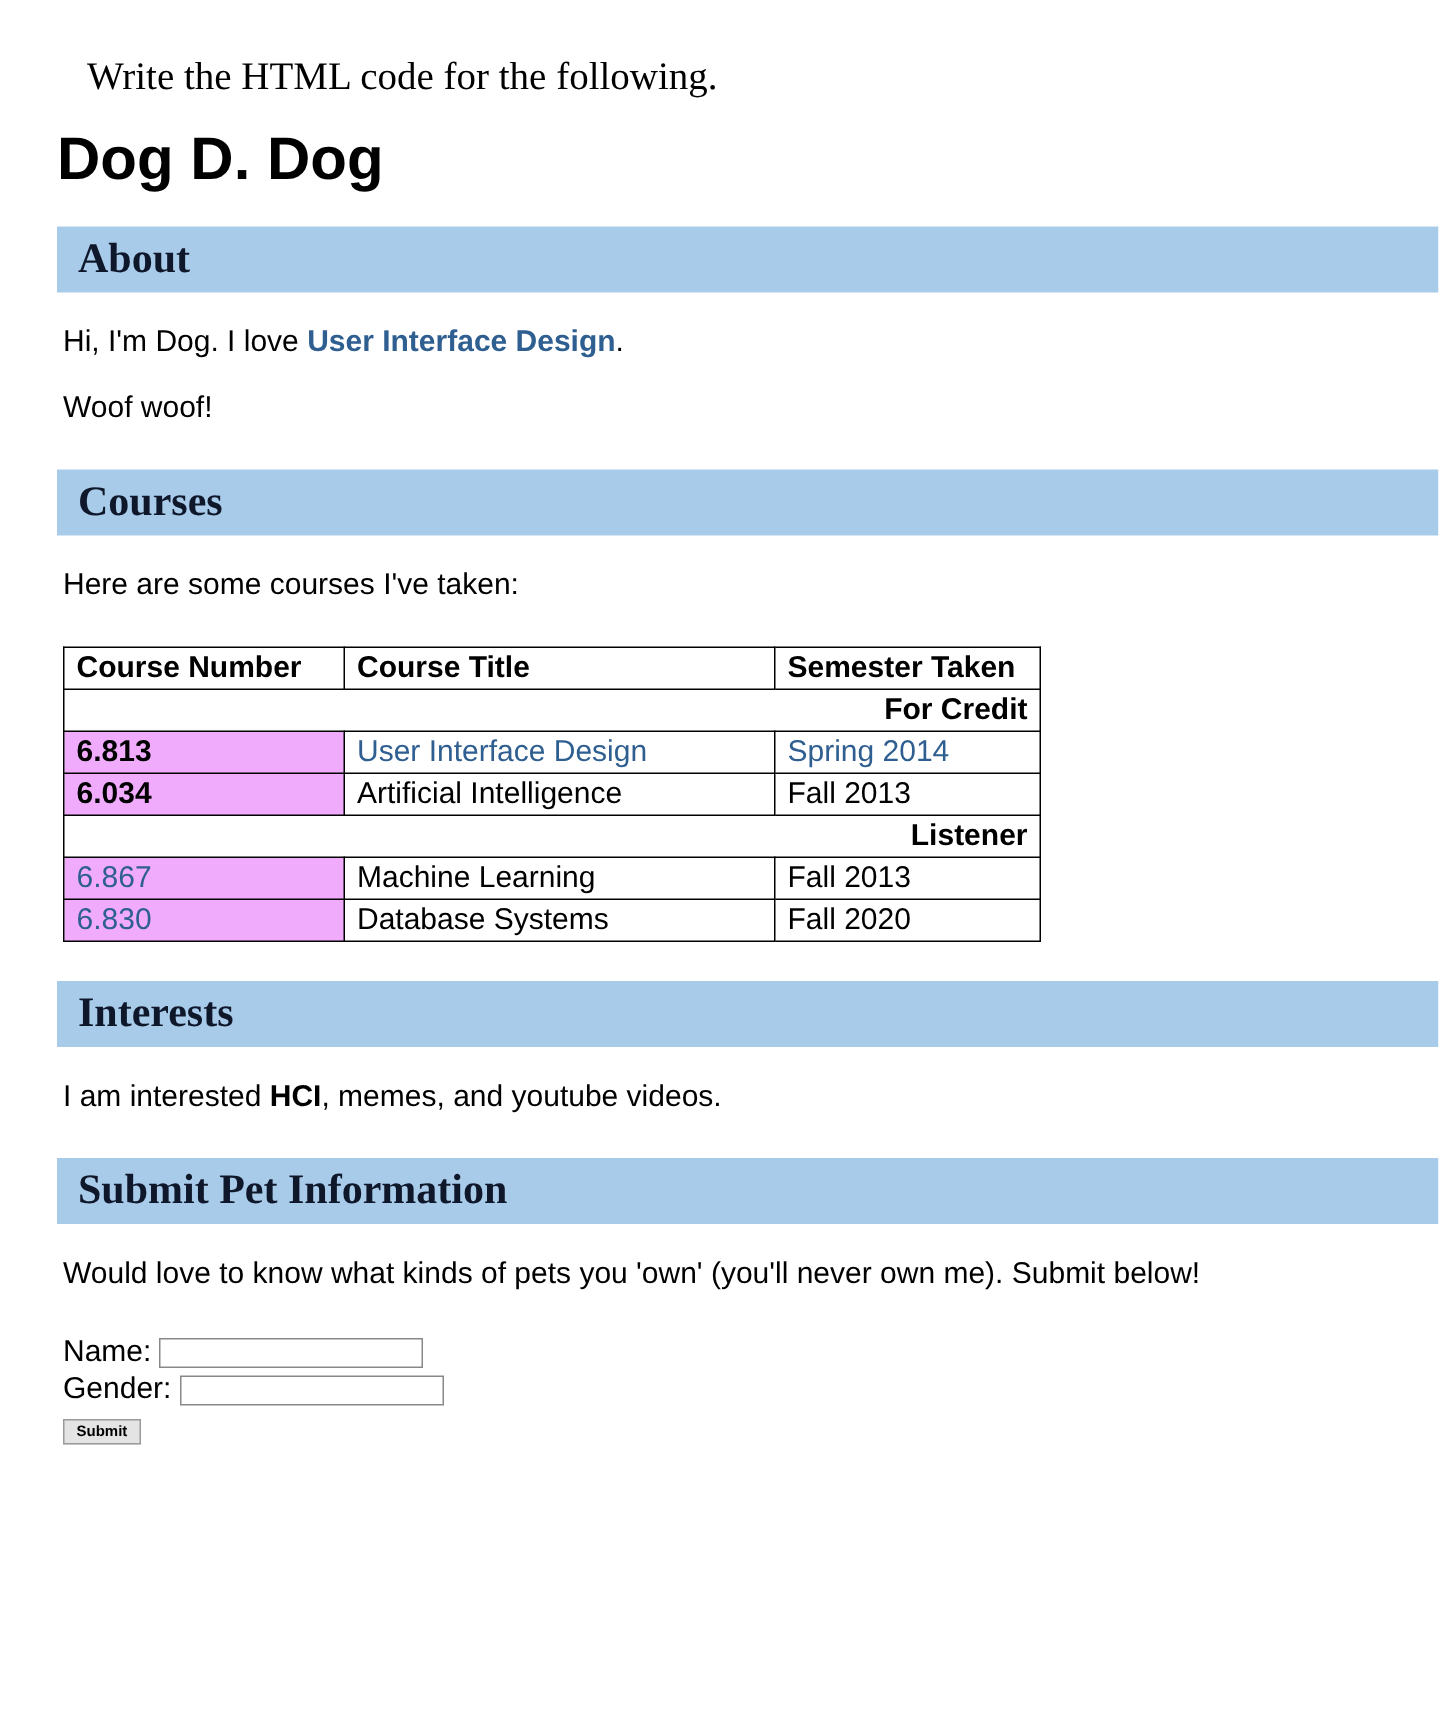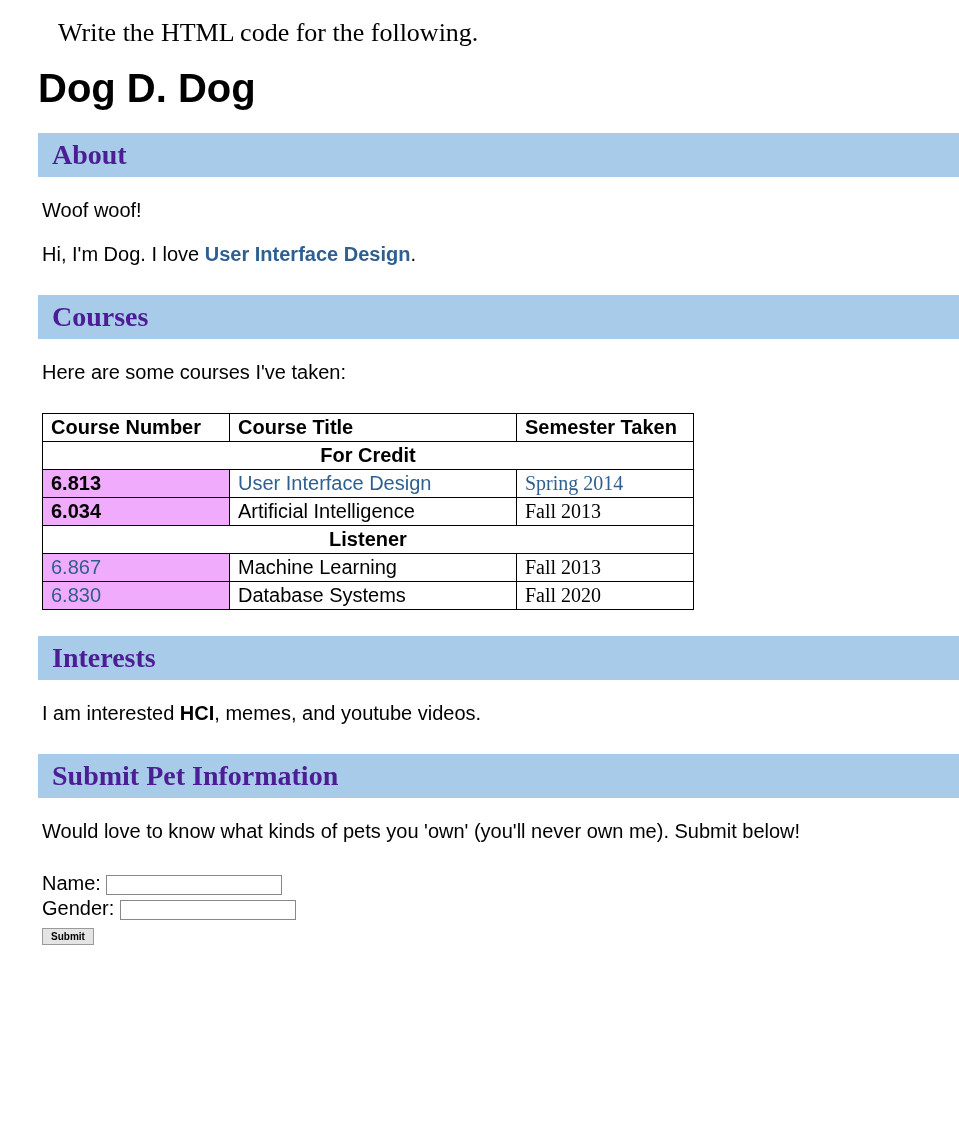--- a/index.html
+++ b/index.html
@@ -4,39 +4,39 @@
 <style>
   html, body {
     margin: 0;
     padding: 0;
     background: #ffffff;
     font-family: "Helvetica Neue", Helvetica, Arial, sans-serif;
     color: #000;
     width: 959px;
   }
   .page {
-    padding: 8px 0 30px 0;
+    padding: 26px 0 30px 0;
   }
   .instruction {
     font-family: Georgia, "Times New Roman", serif;
     font-size: 26px;
     margin: 10px 0 18px 58px;
   }
   .content {
     margin-left: 38px;
   }
   h1.page-title {
     font-family: "Helvetica Neue", Helvetica, Arial, sans-serif;
     font-size: 40px;
     font-weight: 700;
     margin: 0 0 22px 0;
   }
   h2.section-heading {
     background: #a9cbea;
-    color: #4c1d95;
+    color: #0f172a;
     font-family: Georgia, "Times New Roman", serif;
     font-weight: 700;
     font-size: 28px;
     margin: 0 14px 18px 0;
     padding: 6px 0 6px 14px;
     width: 100%;
     box-sizing: border-box;
   }
   .section-body {
     margin: 0 0 26px 4px;
@@ -68,23 +68,23 @@
     font-weight: 700;
     background: #fff;
   }
   table.courses td.num {
     background: #f0abfc;
     font-weight: 700;
     width: 170px;
   }
   table.courses td.num a { font-weight: 400; }
   table.courses td.title { width: 270px; }
-  table.courses td.sem { width: 160px; font-family: Liberation Serif, serif; }
+  table.courses td.sem { width: 160px; }
   table.courses .group-row td {
-    text-align: center;
+    text-align: right;
     font-weight: 700;
     background: #fff;
   }
   table.courses a {
     color: #2f5f90;
     text-decoration: none;
   }
   .interests-line strong { font-weight: 800; }
   form.pet-form {
     margin: 8px 0 0 4px;
@@ -118,24 +118,24 @@
 <body>
 
 <div class="page">
   <div class="instruction">Write the HTML code for the following.</div>
 
   <div class="content">
     <h1 class="page-title">Dog D. Dog</h1>
 
     <h2 class="section-heading">About</h2>
     <div class="section-body">
-      <p>Woof woof!</p>
       <p>
         <span>Hi, I'm Dog. I love </span><a href="#" class="text-link">User Interface Design</a><span class="period">.</span>
       </p>
+      <p>Woof woof!</p>
     </div>
 
     <h2 class="section-heading">Courses</h2>
     <div class="section-body">
       <p>Here are some courses I've taken:</p>
     </div>
     <table class="courses">
       <thead>
         <tr>
           <th>Course Number</th>

